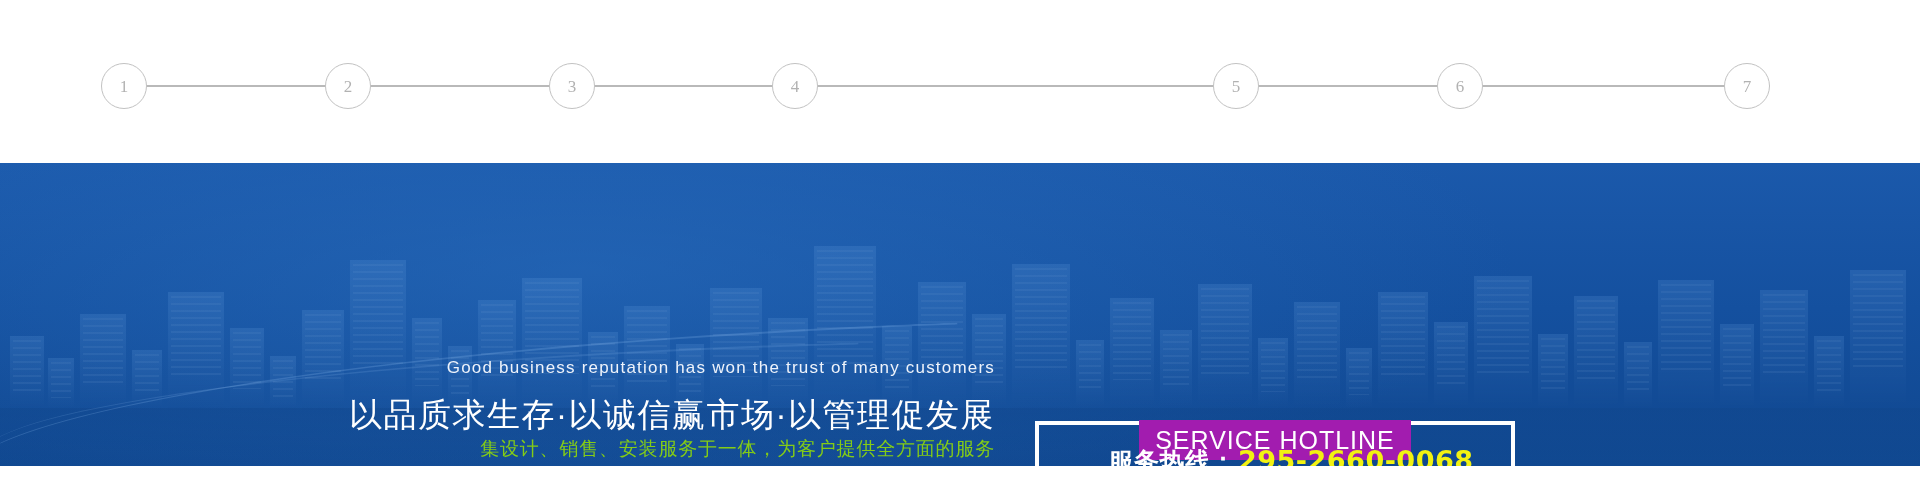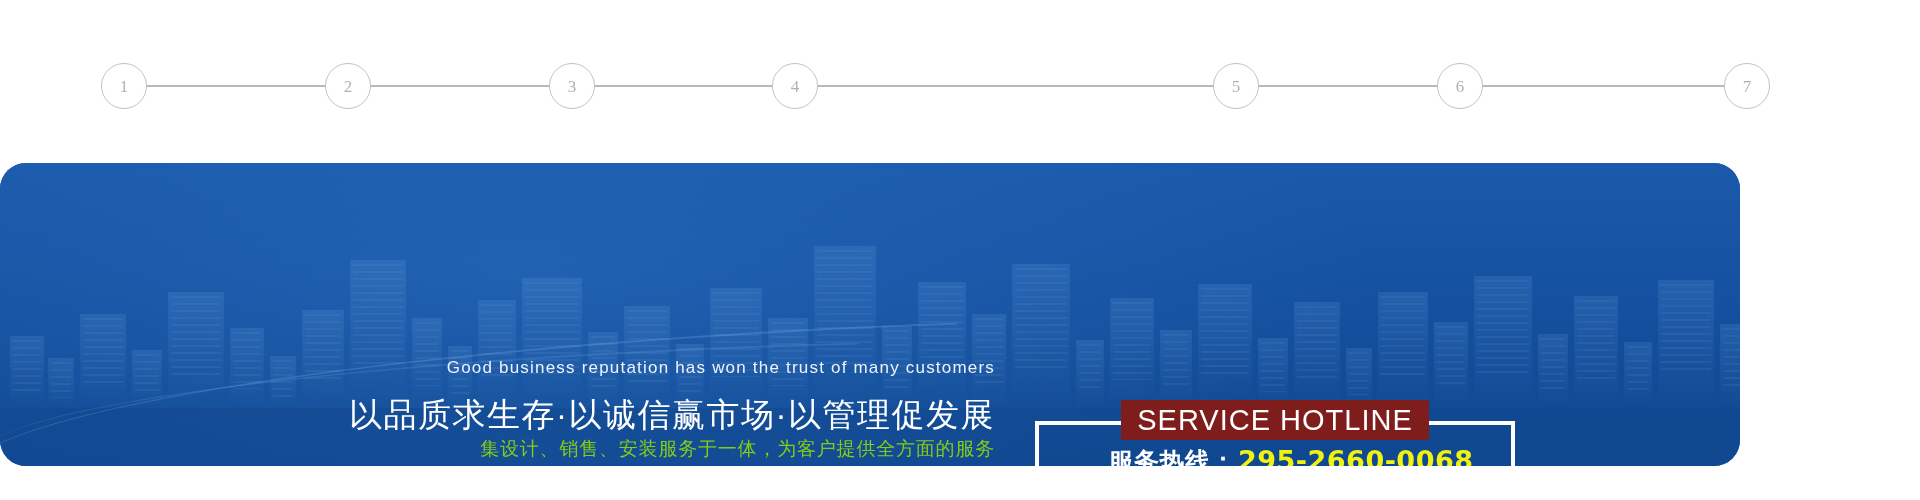--- a/index.html
+++ b/index.html
@@ -25,24 +25,23 @@
     position:absolute; top:63px;
     width:46px; height:46px; border-radius:50%;
     border:1.6px solid #c2c2c2; background:#ffffff;
     display:flex; align-items:center; justify-content:center;
     font-size:17px; color:#b2b2b2; line-height:1;
     font-family:"Liberation Serif","DejaVu Serif",serif;
   }
 
   
   #banner {
-    position:absolute; left:0; top:163px; width:1740px; height:303px;
+    position:absolute; left:0; top:163px; width:1920px; height:303px;
     background:#1452a3;
     overflow:hidden;
-    border-radius:26px;
   }
   
   .banner-wash {
     position:absolute; inset:0;
     background:
       radial-gradient(ellipse 70% 120% at 30% 35%, rgba(42,110,190,.55), rgba(0,0,0,0) 70%),
       linear-gradient(180deg, #1b59ab 0%, #14509f 48%, #10478f 100%);
   }
   
   .sky { position:absolute; left:0; bottom:56px; width:1920px; height:200px; opacity:.30; }
@@ -96,23 +95,23 @@
   }
   .hl-border {
     position:absolute; inset:0;
     border:4px solid #ffffff;
   }
   .hl-title-wrap {
     position:absolute; left:0; top:-21px; width:100%;
     display:flex; justify-content:center;
   }
   .hl-title {
-    background:#7f1d1d; padding:0 16px;
-    font-size:29px; letter-spacing:1px; color:#ffffff; line-height:40px;
-    white-space:nowrap; font-weight:400;
+    background:#a21caf; padding:0 16px;
+    font-size:25px; letter-spacing:1px; color:#ffffff; line-height:40px;
+    white-space:nowrap; font-weight:400;margin-top:20px;
   }
   .hl-rows {
     position:absolute; left:0; top:26px; width:100%;
   }
   .hl-row1 {
     display:flex; align-items:baseline; justify-content:center; gap:2px;
     line-height:1;
   }
   .hl-label {
     font-size:25px; font-weight:bold; color:#ffffff; letter-spacing:.5px;margin-left:32px;

